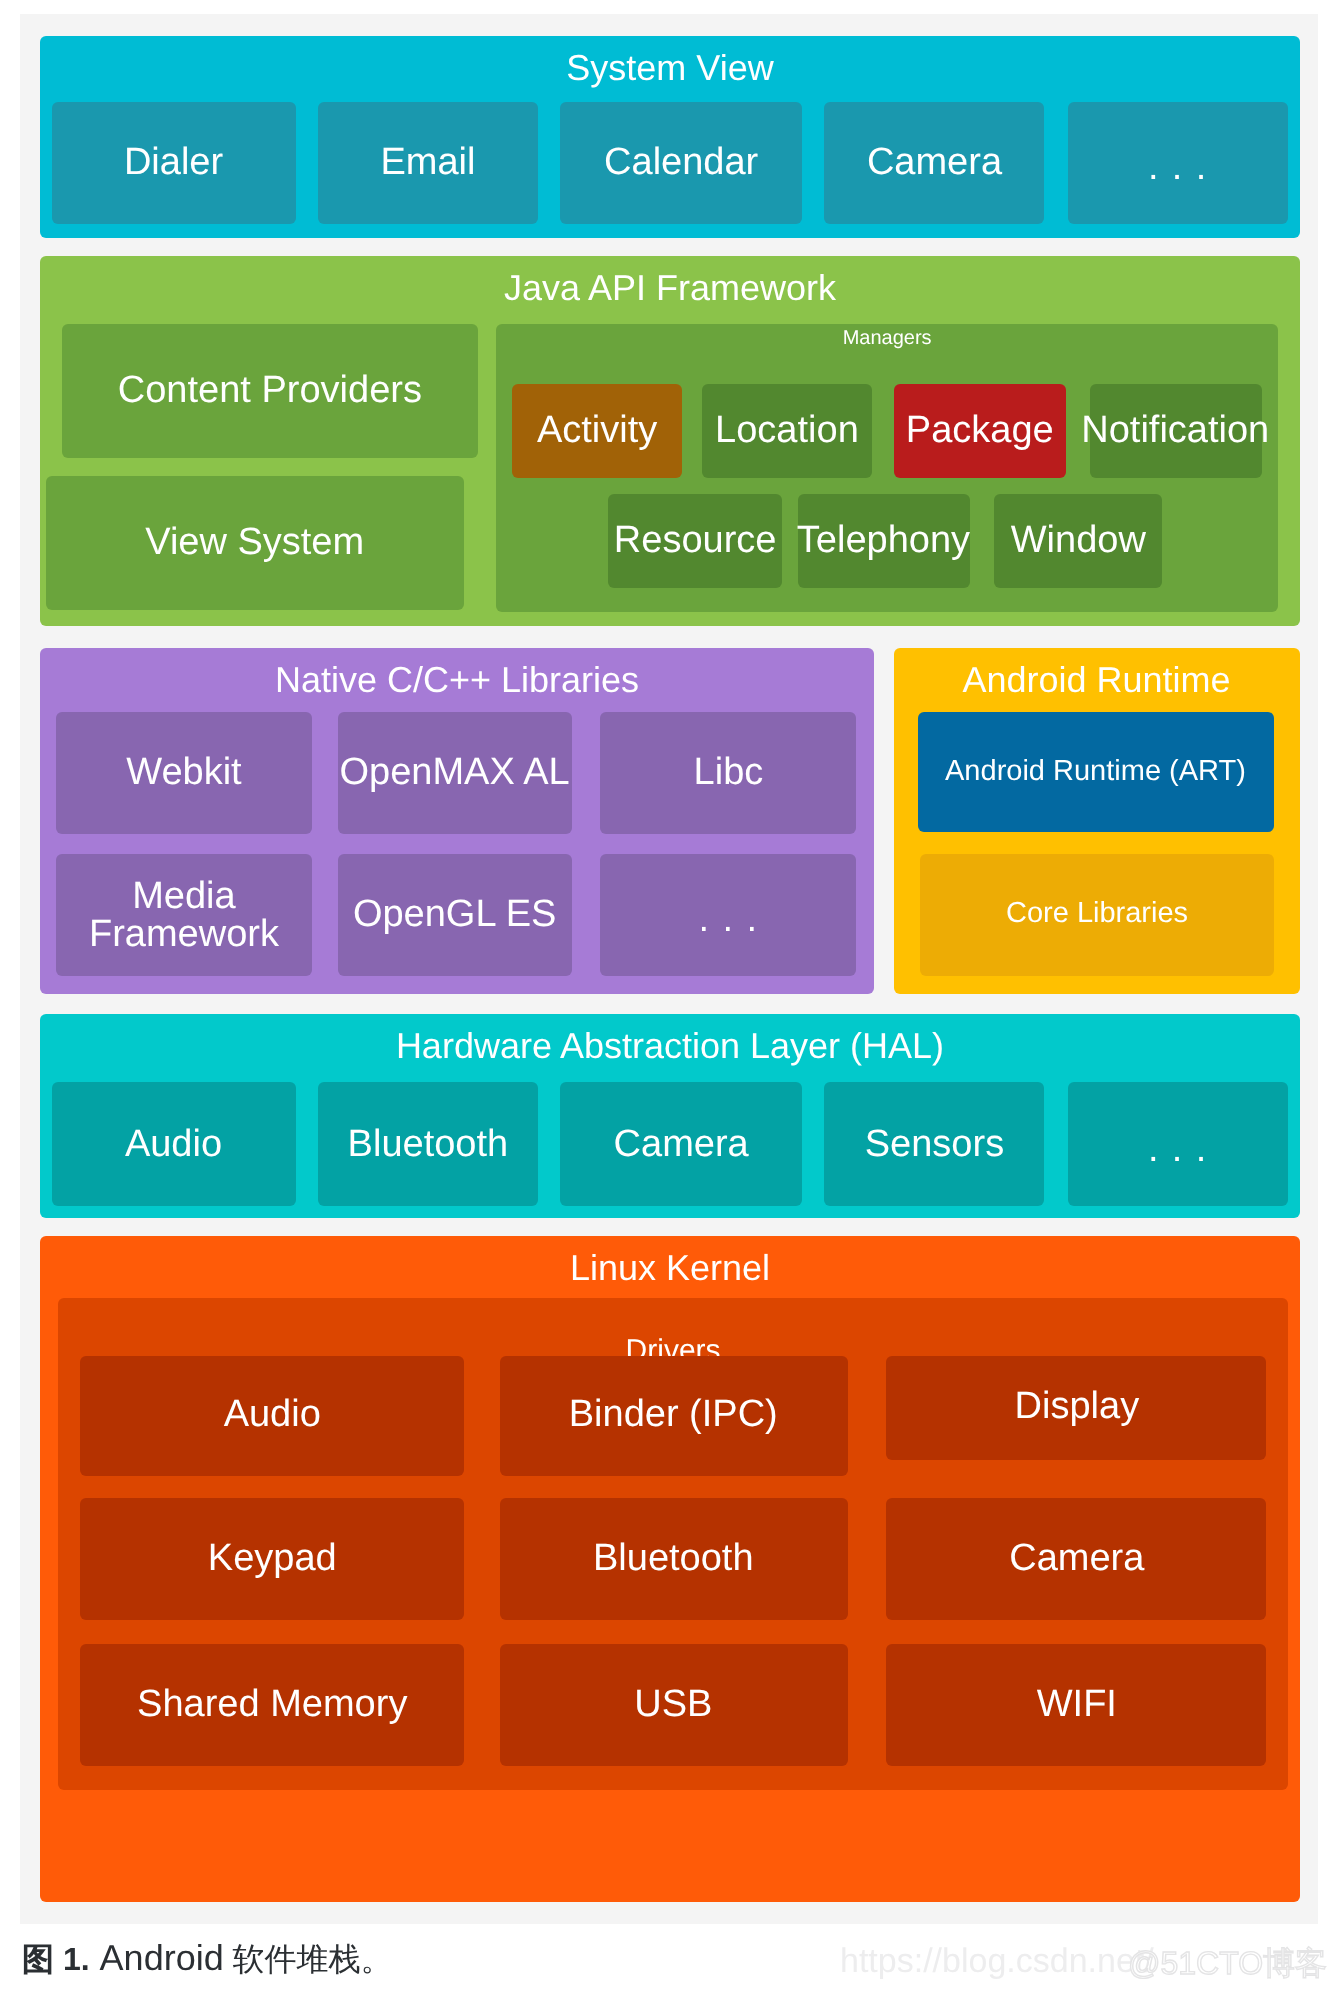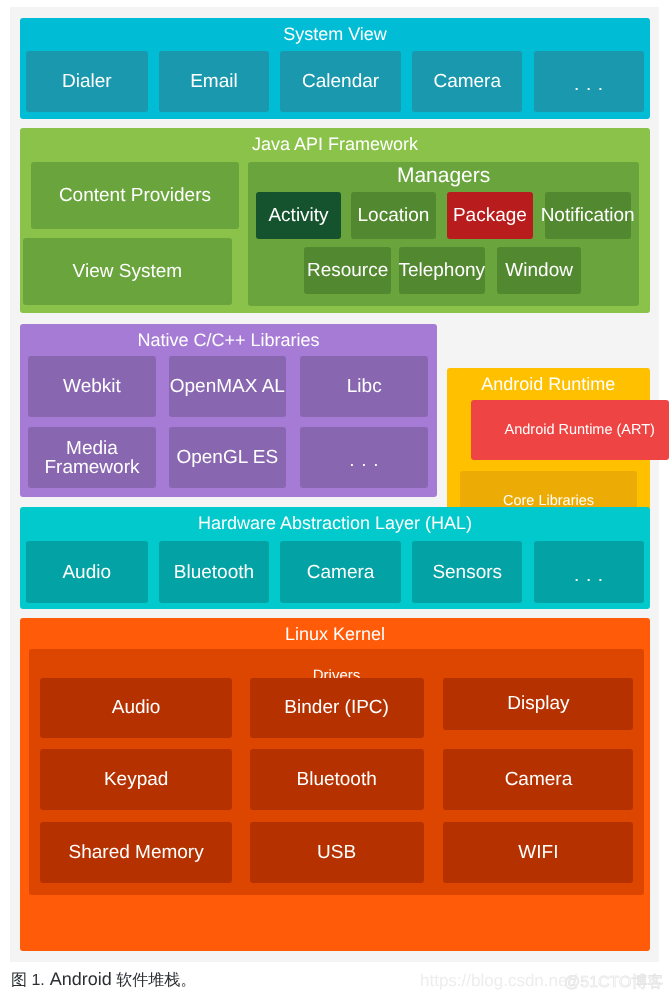--- a/index.html
+++ b/index.html
@@ -19,28 +19,28 @@
   .cell {
     position:absolute; border-radius:3px; color:#ffffff;
     display:flex; align-items:center; justify-content:center;
     font-size:19px; line-height:1; text-align:center;
   }
   .panel { position:absolute; border-radius:3px; }
   .cell.dots { letter-spacing:0.7px; }
   .cell.dots > span { display:block; transform:translateY(2.6px); }
   .panel-title {
     position:absolute; left:0; right:0; text-align:center; color:#ffffff;
-    font-size:21px; line-height:1;
+    font-size:10px; line-height:1;
   }
   #caption {
     position:absolute; left:11px; top:969px; width:640px;
     font-size:16px; color:#2b2f33; line-height:1.2; white-space:nowrap;
     transform:translateZ(0);
   }
-  #caption b { font-weight:normal; }
+  #caption b { font-weight:bold; }
   #caption .cap-latin { font-size:18px; }
   .wm { position:absolute; white-space:nowrap; }
   #wm-url { left:420px; top:971px; font-size:17px; color:#ededee; }
   #wm-tag { left:564px; top:972px; font-size:16px; color:#ffffff;
             -webkit-text-stroke:0.7px #e4e4e5; }
 </style>
 </head>
 <body>
 
 <div id="figure">
@@ -56,21 +56,21 @@
       </div>
   </div>
 
   <div class="layer" id="layer-java-api" style="left:10px; top:121px; width:630px; height:185px; background:#8bc34a;">
     <div class="layer-title" style="top:7px;">Java API Framework</div>
     <div class="cell" style="left:10.6px; top:34.3px; width:208.7px; height:67.1px; background:#6aa43c;">Content Providers</div>
     <div class="cell" style="left:3px; top:109.5px; width:208.7px; height:67.3px; background:#6aa43c;">View System</div>
 
     <div class="panel" id="panel-managers" style="left:228.4px; top:33.8px; width:390.4px; height:143.9px; background:#6aa43c;">
       <div class="panel-title" style="top:3.5px;">Managers</div>
-      <div class="cell" style="left:7.5px; top:30.4px; width:85.3px; height:47.2px; background:#14532d;">Activity</div>
+      <div class="cell" style="left:7.5px; top:30.4px; width:85.3px; height:47.2px; background:#a16207;">Activity</div>
       <div class="cell" style="left:102.4px; top:30.4px; width:85.4px; height:47.2px; background:#52882f;">Location</div>
       <div class="cell" style="left:198.5px; top:30.4px; width:86px; height:47.2px; background:#b91c1c;">Package</div>
       <div class="cell" style="left:296.2px; top:30.4px; width:86.1px; height:47.2px; background:#52882f;">Notification</div>
       <div class="cell" style="left:55.9px; top:85px; width:86.6px; height:47.7px; background:#52882f;">Resource</div>
       <div class="cell" style="left:150.5px; top:85px; width:85.7px; height:47.7px; background:#52882f;">Telephony</div>
       <div class="cell" style="left:248.5px; top:85px; width:84.5px; height:47.7px; background:#52882f;">Window</div>
     </div>
   </div>
 
   <div class="layer" id="layer-native-libs" style="left:10.2px; top:316.6px; width:416.7px; height:173px; background:#a67bd6;">
@@ -78,23 +78,23 @@
     <div class="cell" style="left:8.1px; top:32.9px; width:127.4px; height:60.3px; background:#8866b0;">Webkit</div>
     <div class="cell" style="left:148.7px; top:32.9px; width:116.9px; height:60.3px; background:#8866b0;">OpenMAX AL</div>
     <div class="cell" style="left:280.3px; top:32.9px; width:127.5px; height:60.3px; background:#8866b0;">Libc</div>
     <div class="cell" style="left:8.1px; top:103.7px; width:127.4px; height:60.7px; background:#8866b0;">Media Framework</div>
     <div class="cell" style="left:148.7px; top:103.7px; width:116.9px; height:60.7px; background:#8866b0;">OpenGL ES</div>
     <div class="cell dots" style="left:280.3px; top:103.7px; width:127.5px; height:60.7px; background:#8866b0;">
         <span>. . .</span>
       </div>
   </div>
 
-  <div class="layer" id="layer-android-runtime" style="left:436.9px; top:316.6px; width:202.7px; height:173px; background:#ffc000;margin-top:44px;">
+  <div class="layer" id="layer-android-runtime" style="left:436.9px; top:316.6px; width:202.7px; height:173px; background:#ffc000;">
     <div class="layer-title" style="top:7px;">Android Runtime</div>
-    <div class="cell" style="left:24px; top:32.4px; width:177.7px; height:60.5px; background:#ef4444; font-size:14.5px;padding-left:20px;">Android Runtime (ART)</div>
+    <div class="cell" style="left:12px; top:32.4px; width:177.7px; height:60.5px; background:#0369a1; font-size:14.5px;">Android Runtime (ART)</div>
     <div class="cell" style="left:12.8px; top:103.7px; width:177.7px; height:60.7px; background:#edac05; font-size:14.5px;">Core Libraries</div>
   </div>
 
   <div class="layer" id="layer-hal" style="left:10px; top:499.5px; width:630px; height:102.5px; background:#02c9cb;">
     <div class="layer-title" style="top:7px;">Hardware Abstraction Layer (HAL)</div>
     <div class="cell" style="left:6px; top:34.8px; width:121.5px; height:61.5px; background:#03a2a4;">Audio</div>
     <div class="cell" style="left:139.3px; top:34.8px; width:109.3px; height:61.5px; background:#03a2a4;">Bluetooth</div>
     <div class="cell" style="left:260.2px; top:34.8px; width:120.8px; height:61.5px; background:#03a2a4;">Camera</div>
     <div class="cell" style="left:392.4px; top:34.8px; width:109.7px; height:61.5px; background:#03a2a4;">Sensors</div>
     <div class="cell dots" style="left:513.8px; top:34.8px; width:110.2px; height:61.5px; background:#03a2a4;">

